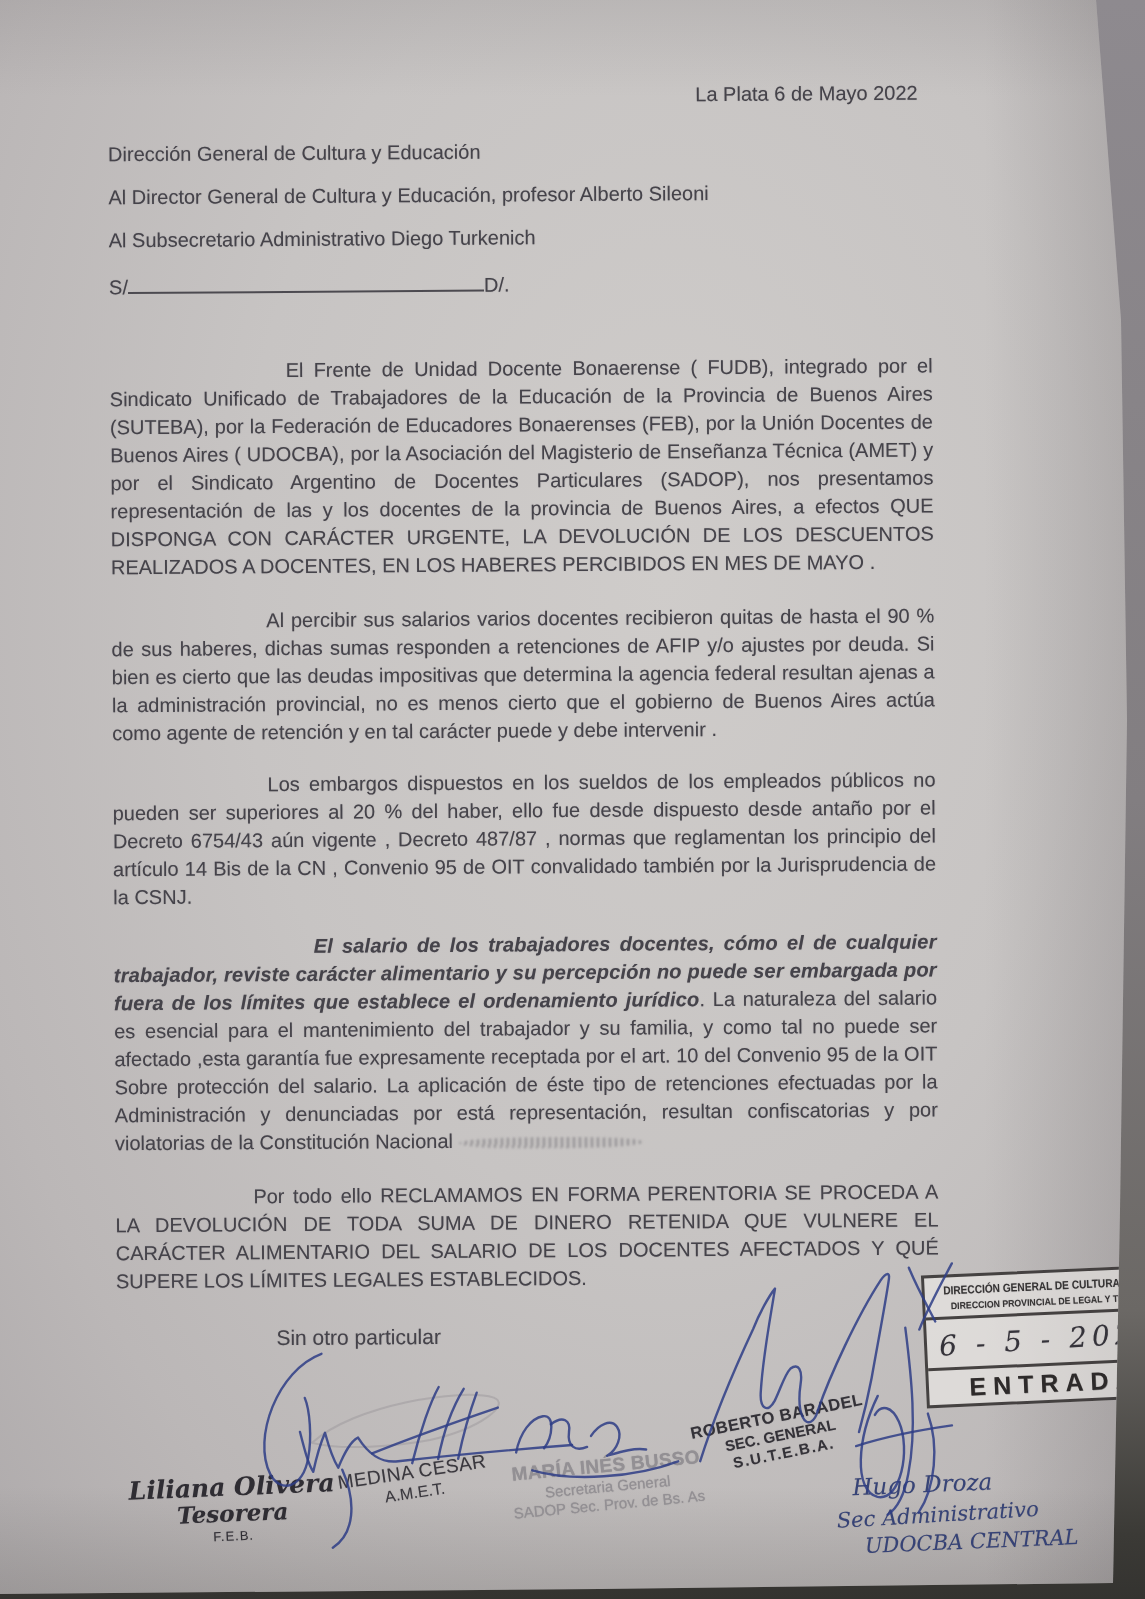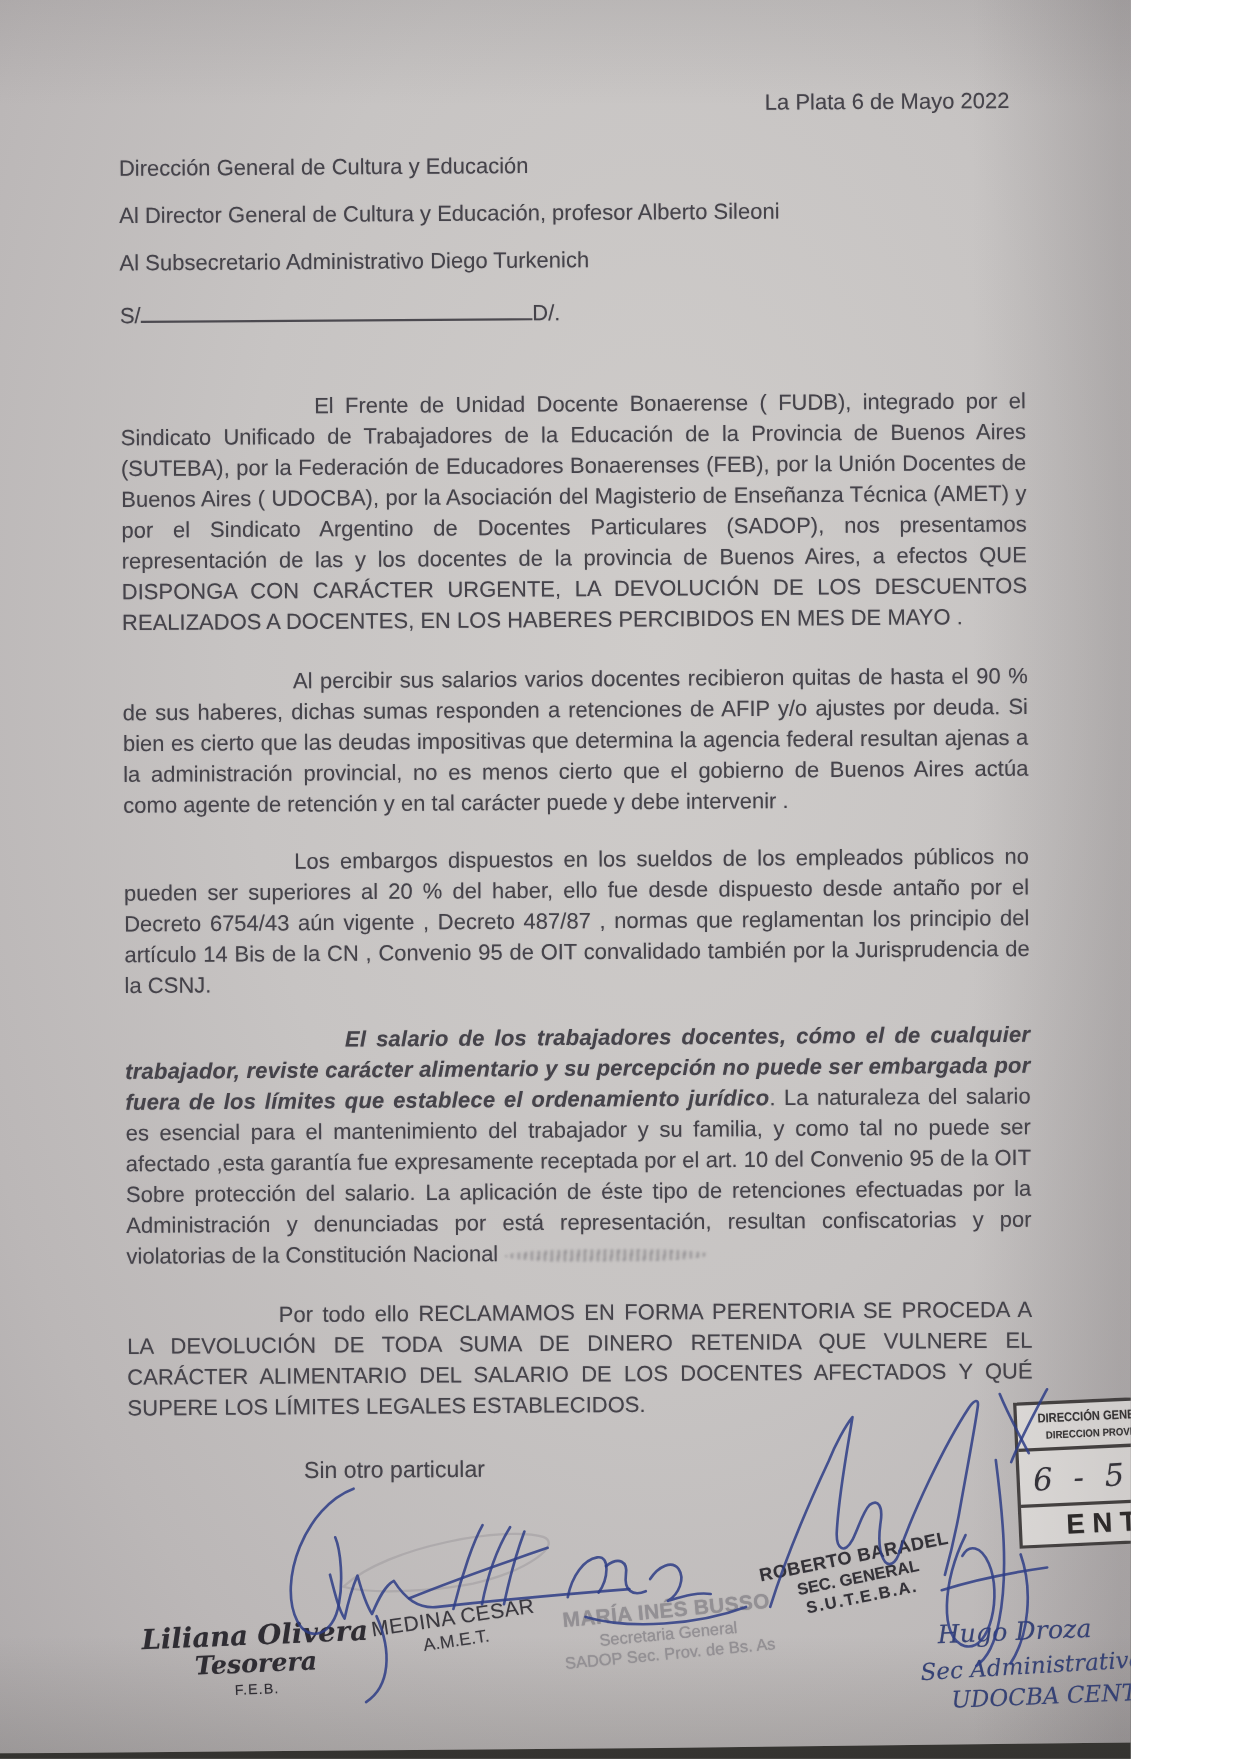--- a/index.html
+++ b/index.html
@@ -1,20 +1,20 @@
 <!DOCTYPE html>
 <html><head>
 <meta charset="utf-8">
 <style>
   html,body { margin:0; padding:0; }
   body { font-family: "Liberation Sans", sans-serif; }
 
   .photo {
     position: relative;
-    width: 1028px; height: 1599px;
+    width: 1145px; height: 1599px;
     overflow: hidden;
     background: linear-gradient(180deg, #8e8a8f 0%, #827e81 50%, #6b6865 82%, #3b3a36 96%, #343330 100%);
   }
 
   .paper {
     position: absolute; inset: 0;
     clip-path: polygon(0 0, 1096px 0, 1121px 320px, 1127px 720px, 1120px 1210px, 1113px 1583px, 600px 1589px, 0 1594px);
     background:
       linear-gradient(90deg, rgba(0,0,0,0) 86%, rgba(90,85,88,0.22) 99%),
       linear-gradient(180deg, rgba(120,116,118,0.18) 0%, rgba(0,0,0,0) 6%, rgba(0,0,0,0) 93%, rgba(95,92,90,0.25) 100%),

